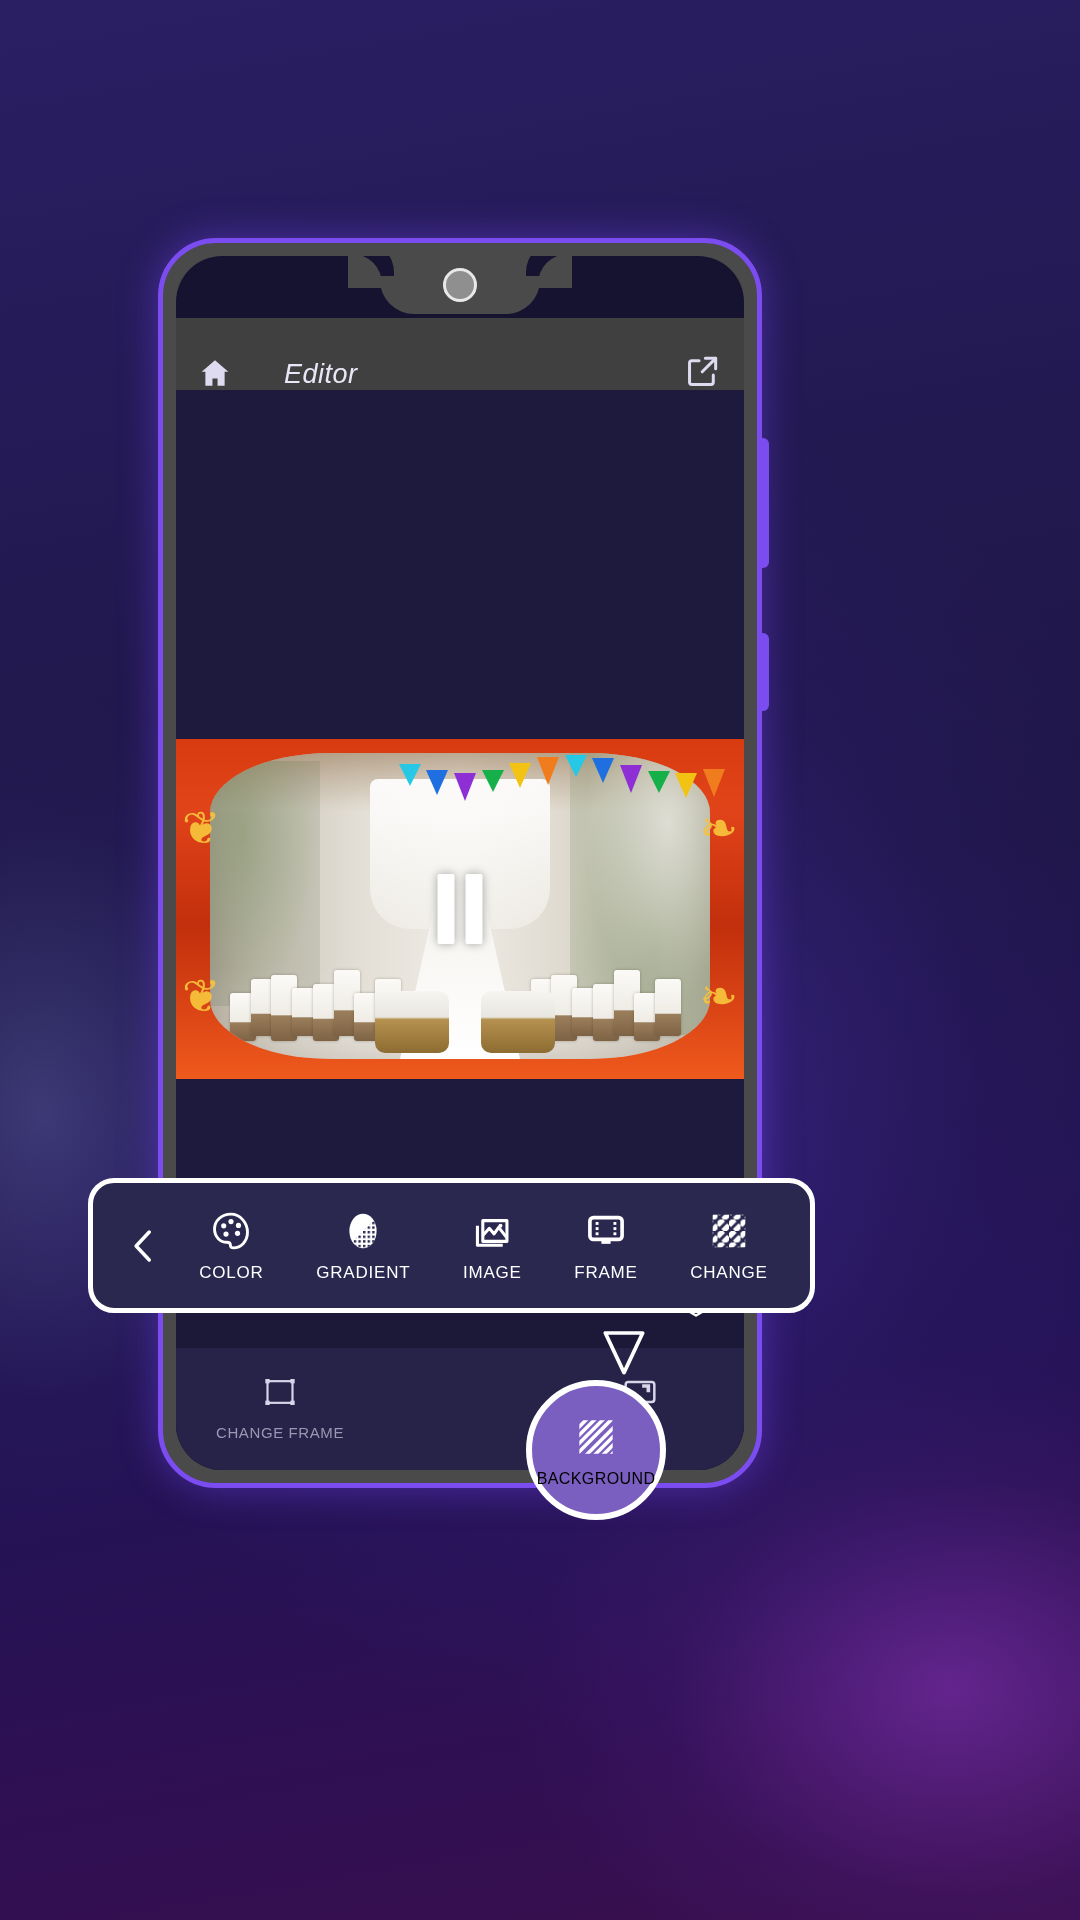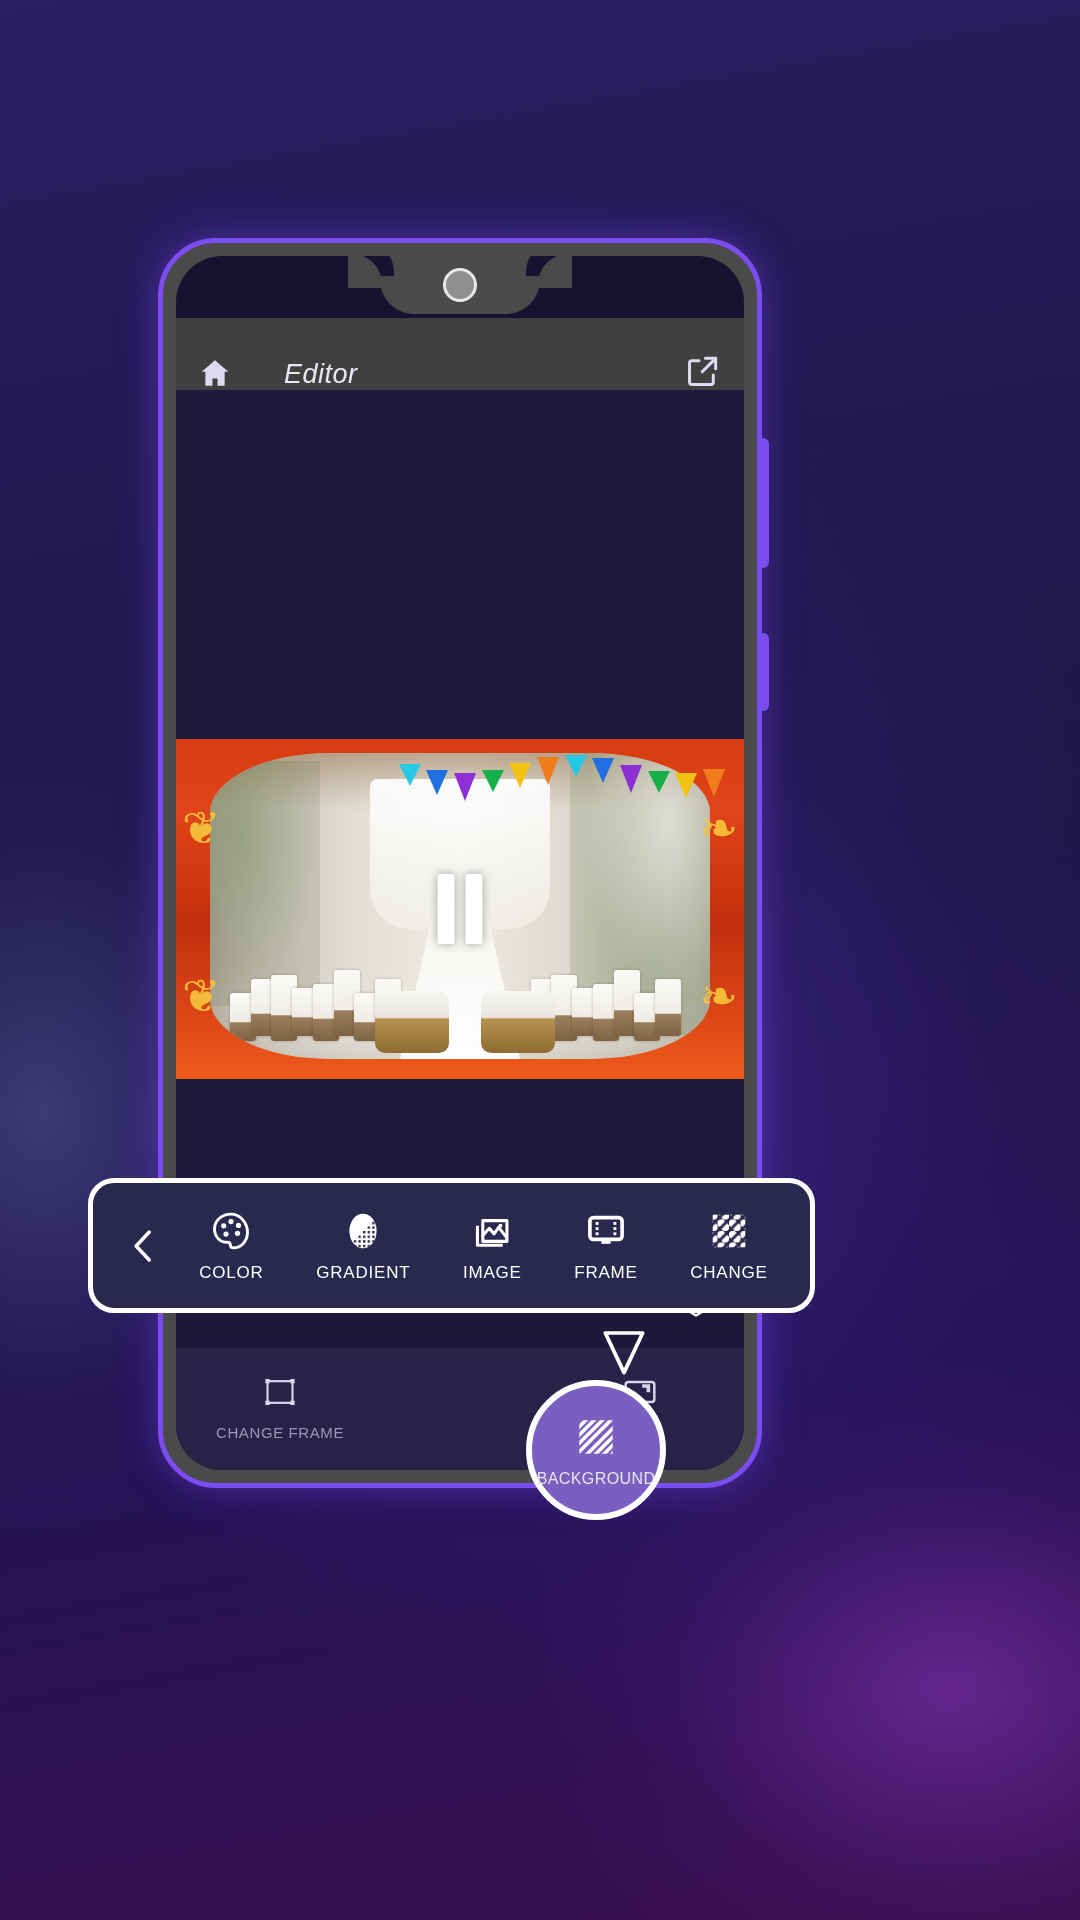--- a/index.html
+++ b/index.html
@@ -299,21 +299,21 @@
     background: #7a5fc0;
     border: 6px solid #ffffff;
     z-index: 8;
     display: flex;
     flex-direction: column;
     align-items: center;
     justify-content: center;
     gap: 8px;
   }
   #bg-fab-label {
-    color: #e5e5e5;
+    color: #000000;
     font-size: 16px;
     letter-spacing: 0.4px;
   }
   #fab-caret {
     position: absolute;
     left: 596px;
     top: 1328px;
     z-index: 8;
   }
 

